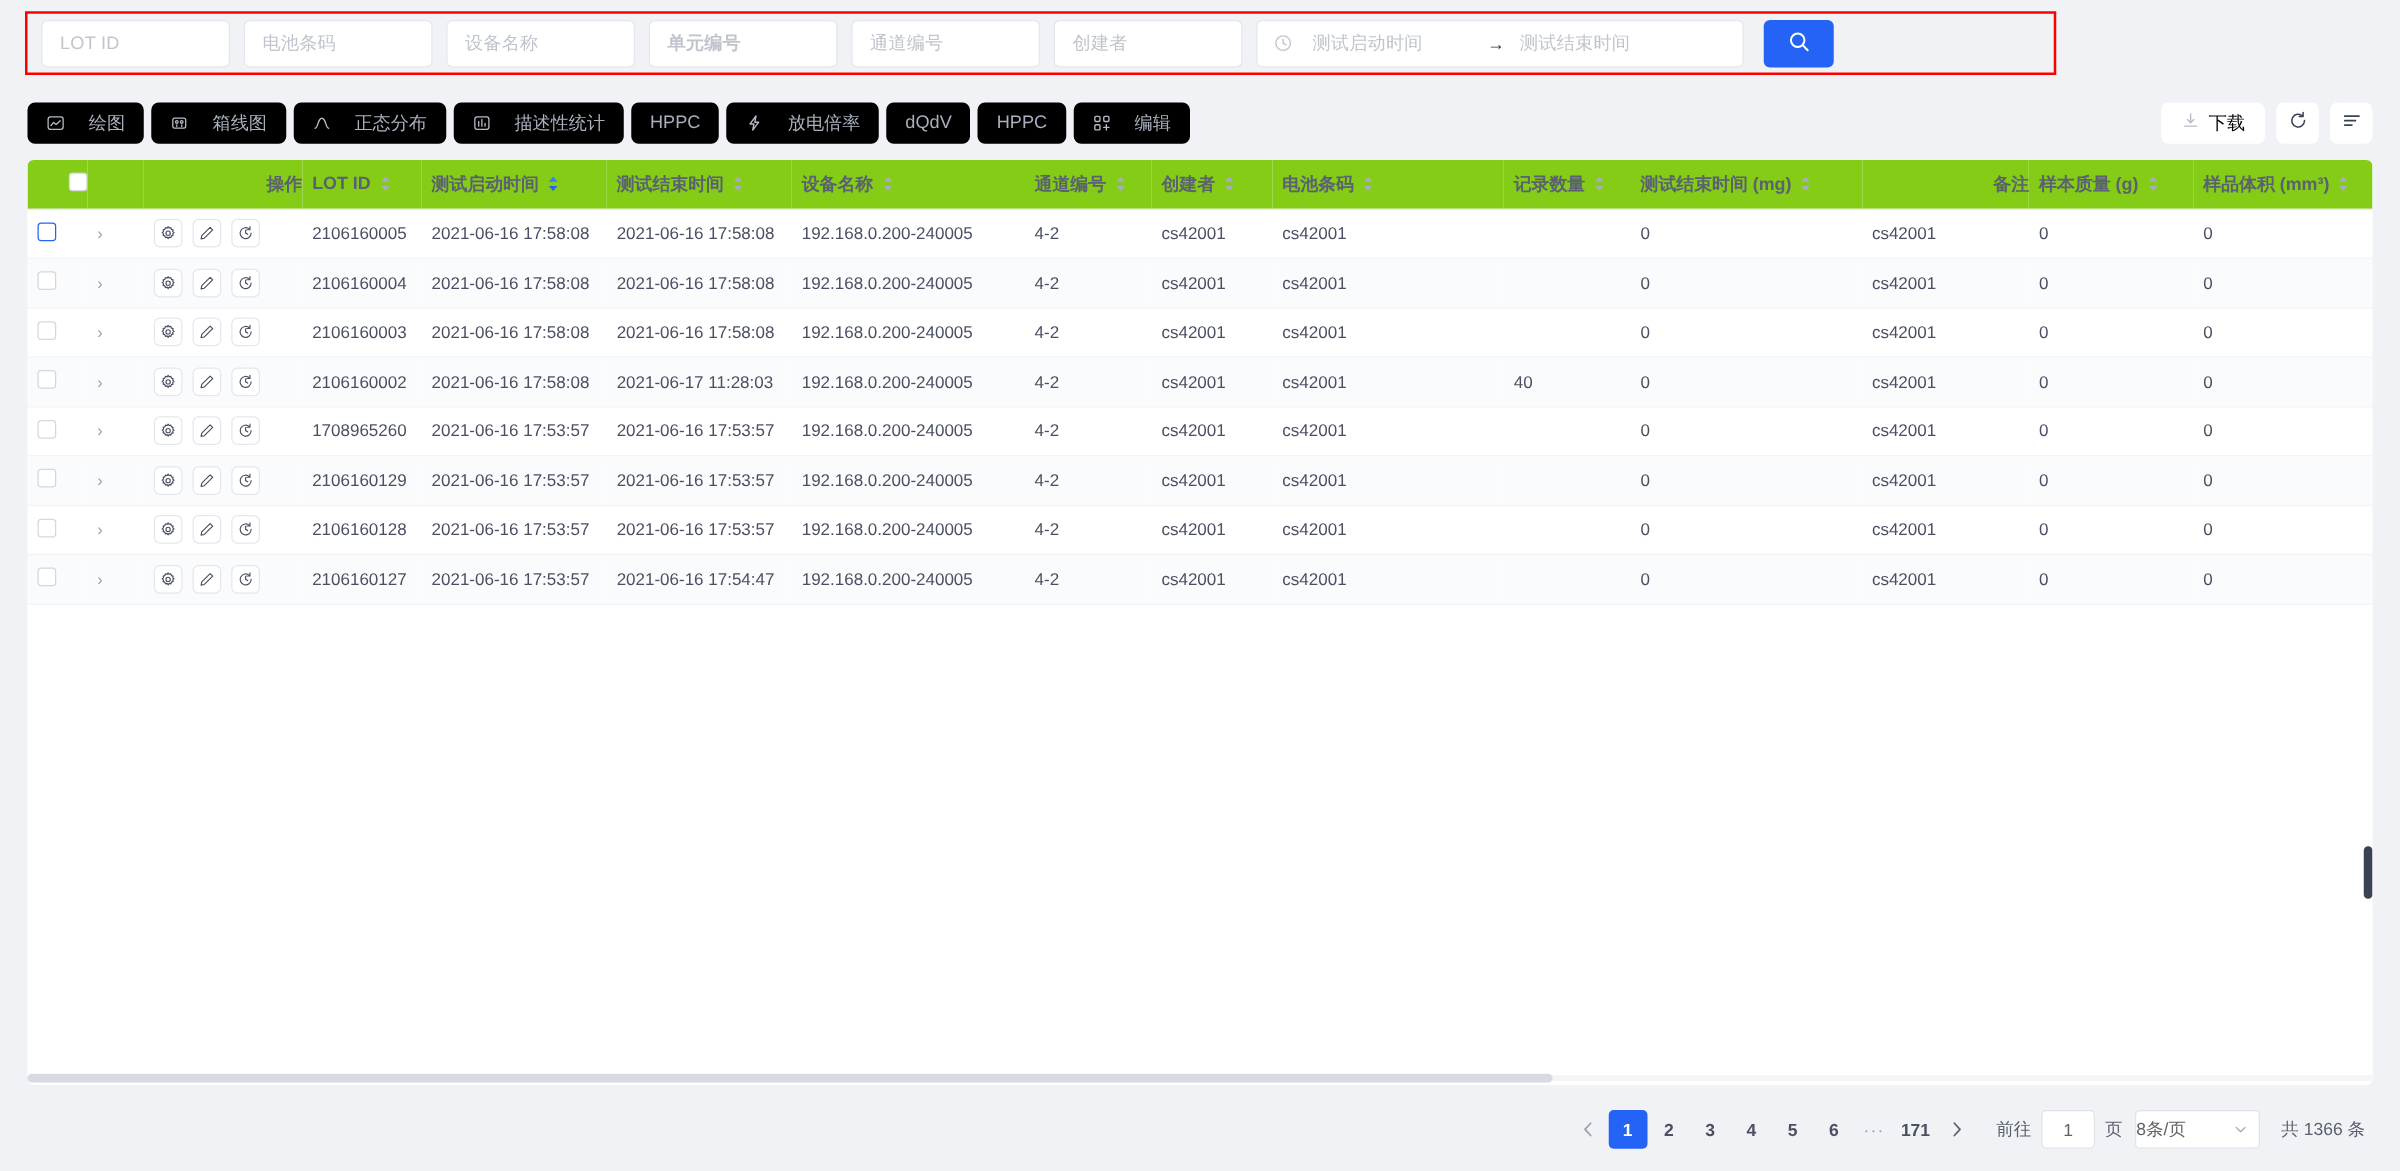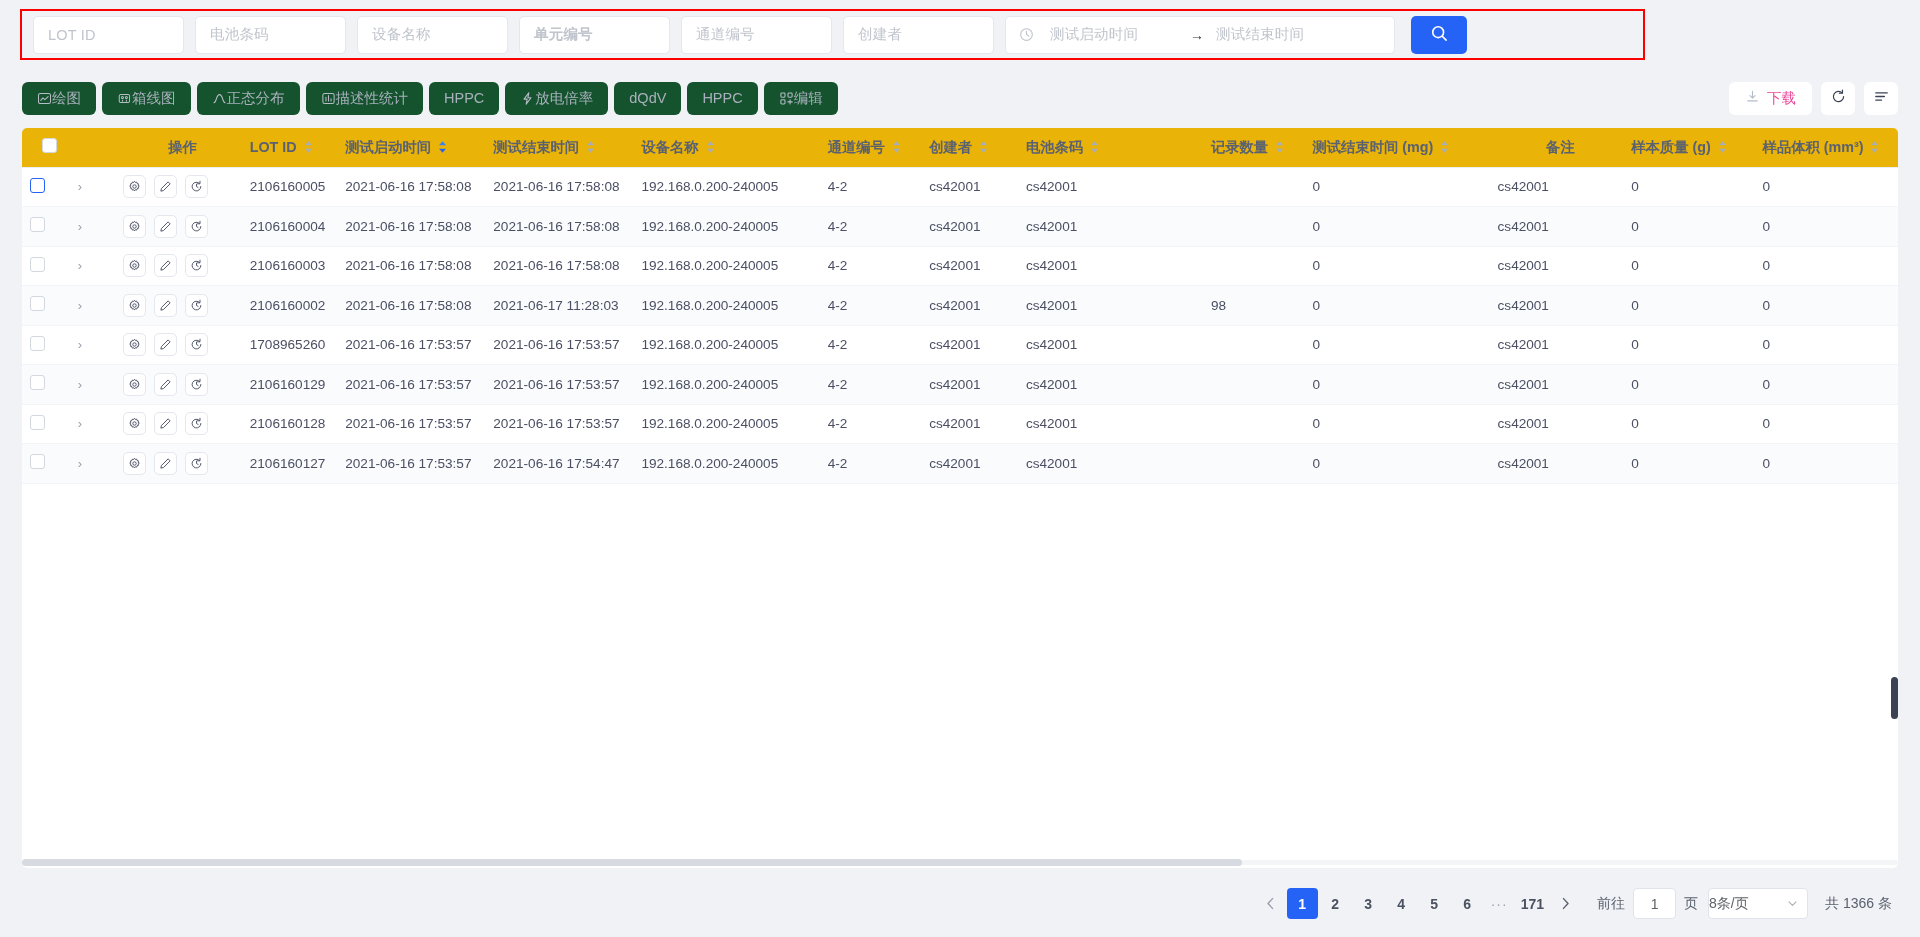--- a/index.html
+++ b/index.html
@@ -64,26 +64,26 @@
   .toolbar {
     position: absolute;
     left: 22px; top: 76px;
     height: 44px;
     display: flex;
     align-items: center;
     gap: 6px;
   }
   .tool-btn {
     height: 33px;
-    background: #14532d;
+    background: #000000;
     border: none;
     border-radius: 6px;
     display: flex;
     align-items: center;
-    gap: 0;
+    gap: 19px;
     padding: 0 15px;
     font-size: 14.5px;
     color: #a9b0bd;
     cursor: pointer;
     white-space: nowrap;
     font-family: "Liberation Sans", sans-serif;
   }
   .tool-btn svg { display: block; }
 
   .toolbar-right {
@@ -93,21 +93,21 @@
     display: flex;
     align-items: center;
     gap: 9px;
   }
   .dl-btn {
     height: 33px;
     background: #fff;
     border: none; border-radius: 6px;
     display: flex; align-items: center; gap: 7px;
     padding: 0 16px;
-    font-size: 14.5px; color: #ec4899;
+    font-size: 14.5px; color: #000000;
     cursor: pointer;
   }
   .icon-btn {
     width: 34px; height: 33px;
     background: #fff;
     border: none; border-radius: 6px;
     display: flex; align-items: center; justify-content: center;
     cursor: pointer;
     color: #3b4254;
   }
@@ -117,26 +117,26 @@
     position: absolute;
     left: 22px; top: 128px;
     width: 1876px;
     height: 740px;
     background: #fff;
     border-radius: 5px;
     overflow: hidden;
   }
   table { border-collapse: collapse; width: 100%; table-layout: fixed; }
   thead th {
-    background: #eab308;
+    background: #84cc16;
     height: 39px;
     font-size: 14.3px;
     font-weight: bold;
     color: #5a6170;
-    text-align: center;
+    text-align: right;
     padding: 0 0 0 8px;
     border-bottom: 1px solid #ebeef5;
     white-space: nowrap;
     vertical-align: middle;
   }
   thead th .th-inner { display: flex; align-items: center; gap: 6px; }
   tbody td {
     height: 39.5px;
     font-size: 13.6px;
     color: #4a4f63;
@@ -688,21 +688,21 @@
               </span>
             </div>
           </td>
           <td>2106160002</td>
           <td>2021-06-16 17:58:08</td>
           <td>2021-06-17 11:28:03</td>
           <td>192.168.0.200-240005</td>
           <td>4-2</td>
           <td>cs42001</td>
           <td>cs42001</td>
-          <td>98</td>
+          <td>40</td>
           <td>0</td>
           <td>cs42001</td>
           <td>0</td>
           <td>0</td>
         </tr>
         <tr>
           <td><span class="cb"></span></td>
           <td><span class="expander">›</span></td>
           <td>
             <div class="act-group">

